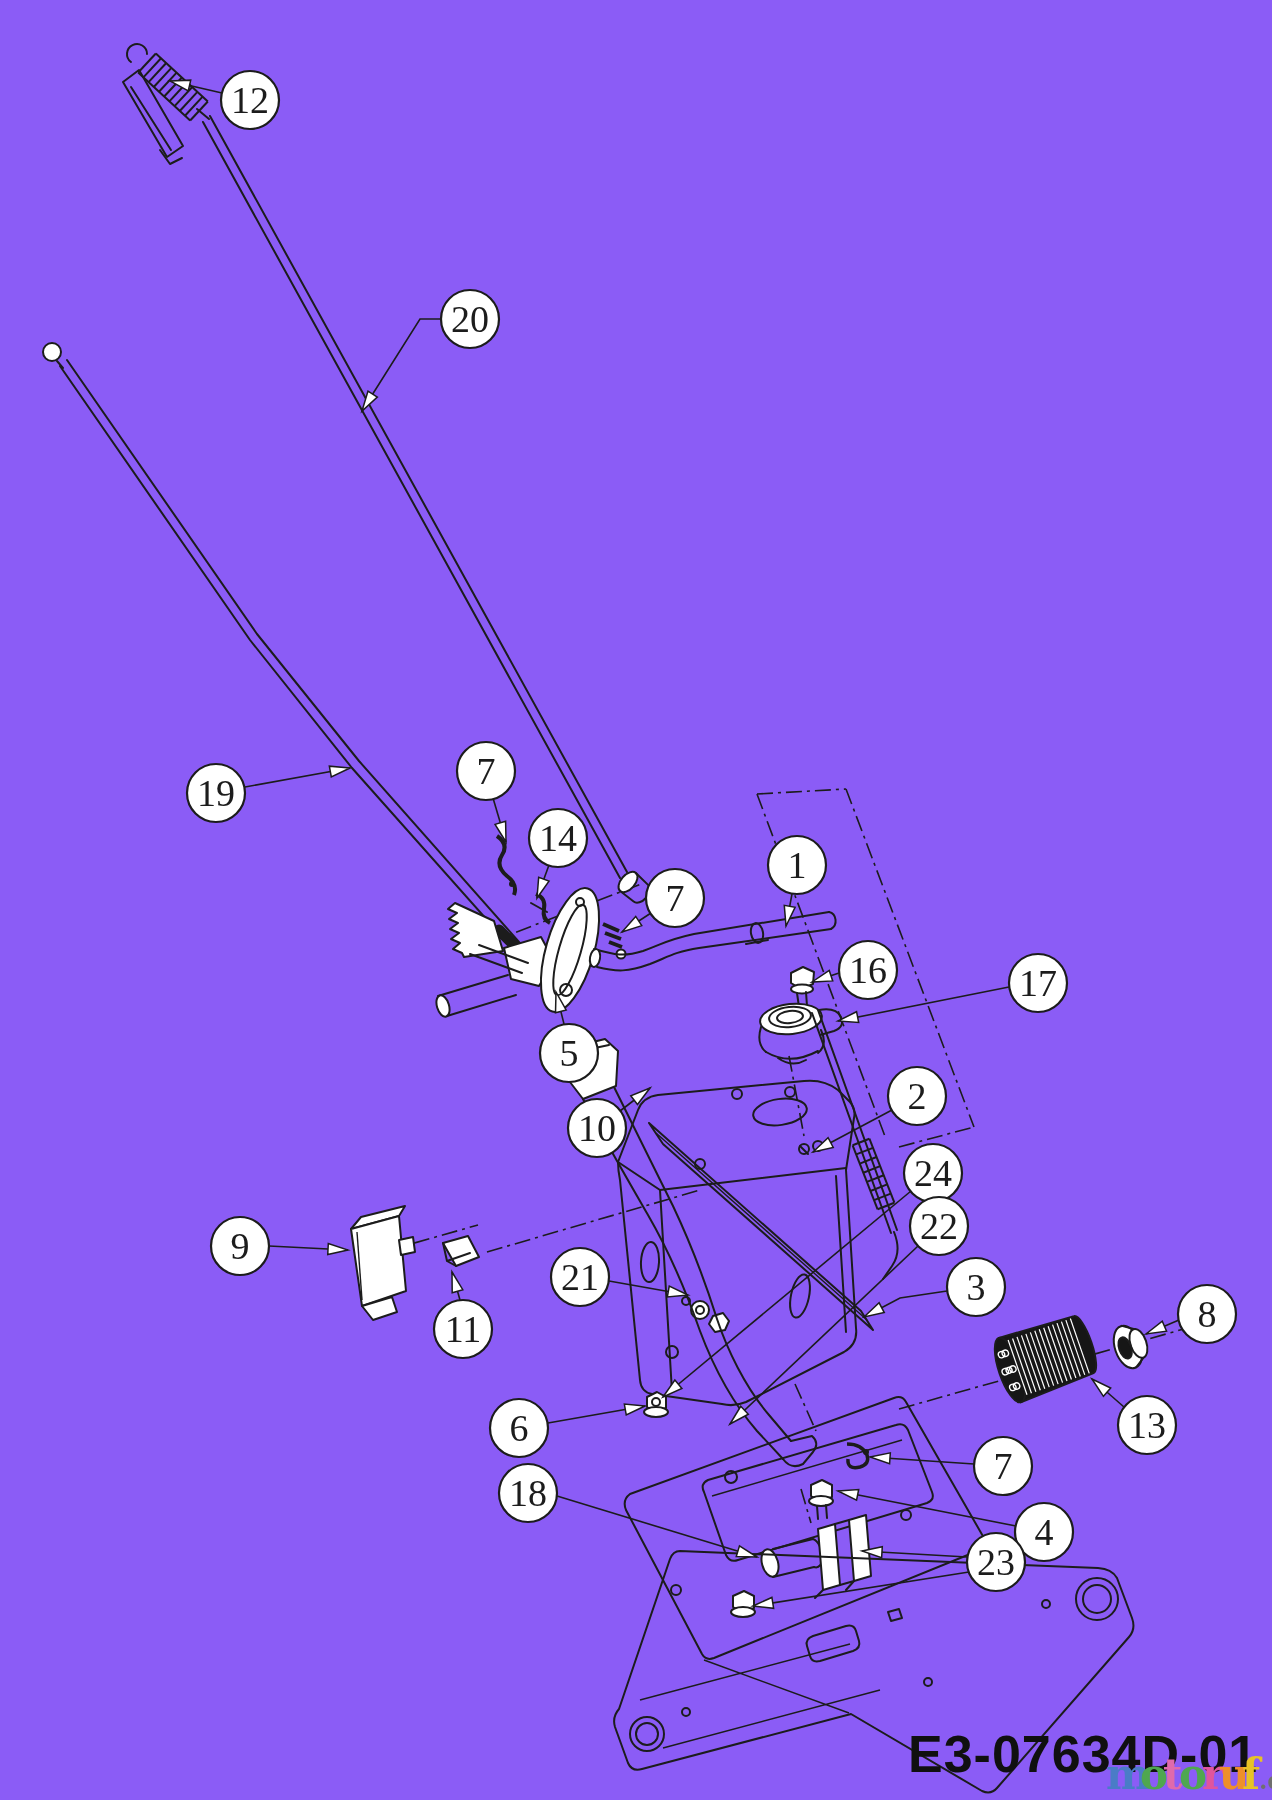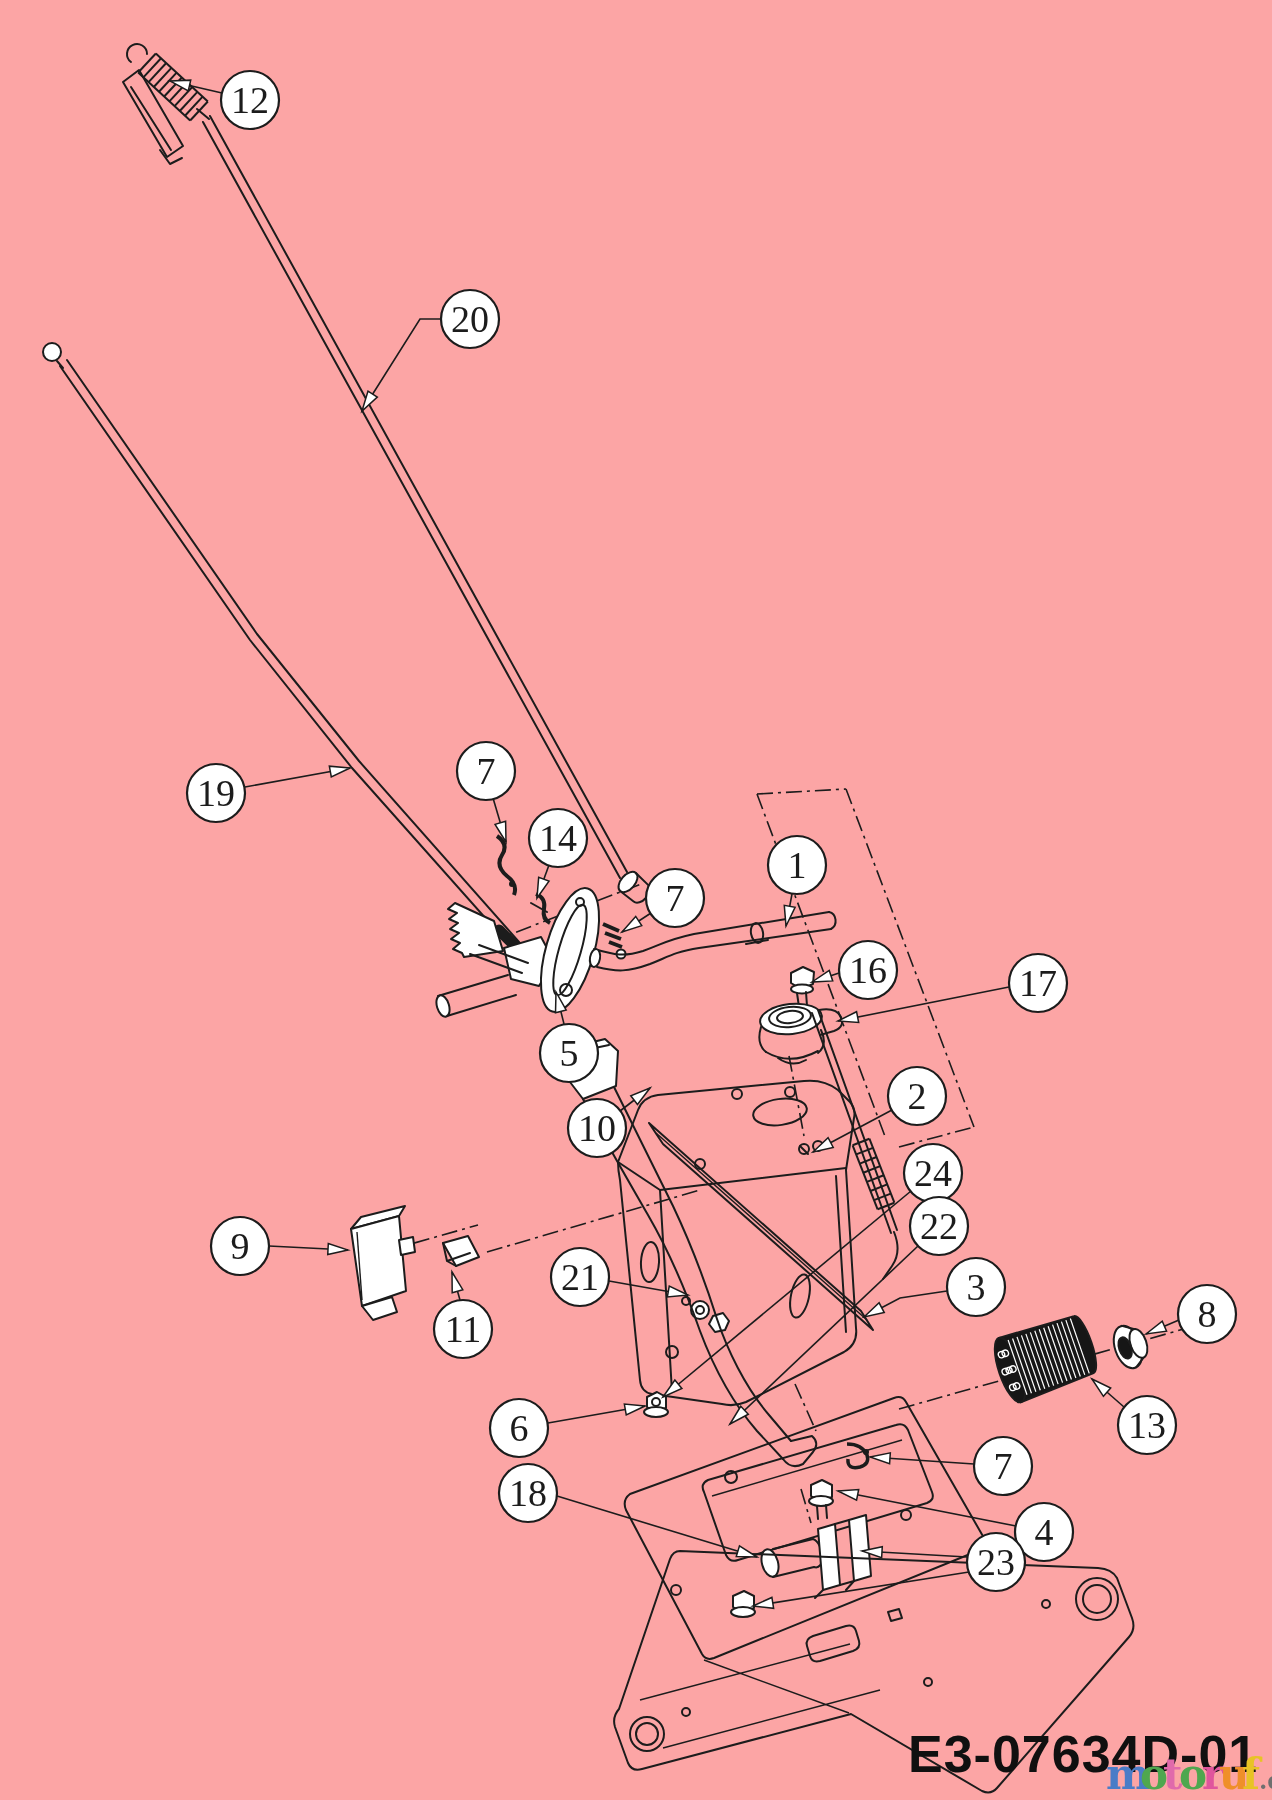--- a/index.html
+++ b/index.html
@@ -1,16 +1,16 @@
 <!DOCTYPE html>
 <html><head>
 <meta charset="utf-8">
 <style>
   html,body{margin:0;padding:0;background:#ffffff;}
-  .stage{position:relative;width:1272px;height:1800px;background:#fca5a5;overflow:hidden;
+  .stage{position:relative;width:1272px;height:1800px;background:#8b5cf6;overflow:hidden;
          font-family:"Liberation Sans",sans-serif;}
   svg{display:block}
   .ln{stroke:#1c1c1c;stroke-width:2;fill:none;stroke-linecap:round;stroke-linejoin:round;}
   .lnthin{stroke:#1c1c1c;stroke-width:1.4;fill:none;}
   .dash{stroke:#1c1c1c;stroke-width:1.6;fill:none;stroke-dasharray:16 5 3 5;}
   .fillw{fill:#ffffff;}
   .dk{fill:#161616;stroke:#1c1c1c;stroke-width:2;}
   .balloon-text{font-family:"Liberation Serif",serif;font-size:38px;fill:#1c1c1c;}
   .dwgnum{font-family:"Liberation Sans",sans-serif;font-weight:bold;font-size:52px;fill:#101010;letter-spacing:1px;}
   .wm{font-family:"DejaVu Serif",serif;font-weight:bold;}

